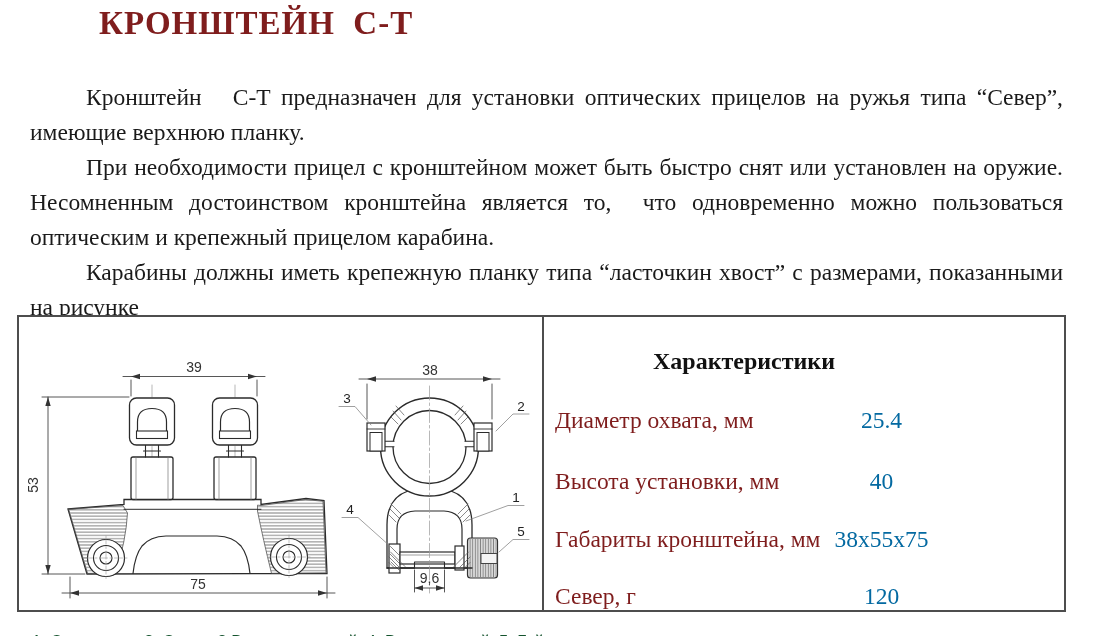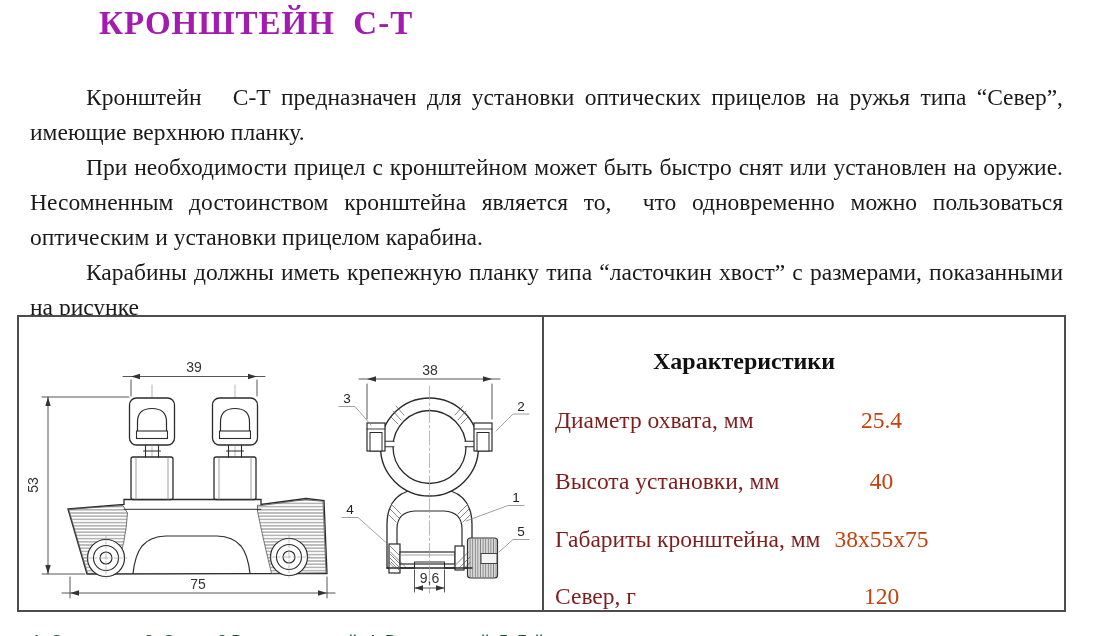--- a/index.html
+++ b/index.html
@@ -14,21 +14,21 @@
   }
   .title {
     position: absolute;
     left: 99px;
     top: 5px;
     margin: 0;
     font-size: 33px;
     font-weight: bold;
     letter-spacing: 1px;
     white-space: pre;
-    color: #a21caf;
+    color: #7f1d1d;
   }
   .body-text {
     position: absolute;
     left: 30px;
     top: 80px;
     width: 1033px;
   }
   .body-text p {
     margin: 0;
     font-size: 23.5px;
@@ -90,21 +90,21 @@
     font-size: 23.5px;
     white-space: pre;
     color: #7f1d1d;
   }
   .char-value {
     position: absolute;
     left: 265px; top: 0;
     width: 145px;
     text-align: center;
     font-size: 23.5px;
-    color: #c2410c;
+    color: #0369a1;
   }
   .dim-text {
     font-family: "Liberation Sans", sans-serif;
     font-size: 14px;
     fill: #333;
     text-anchor: middle;
   }
   .callout-text {
     font-family: "Liberation Sans", sans-serif;
     font-size: 13.5px;
@@ -114,21 +114,21 @@
 </style>
 </head>
 <body>
 
 <div class="page">
 
   <h1 class="title">КРОНШТЕЙН  С-Т</h1>
 
   <div class="body-text">
     <p>Кронштейн   С-Т предназначен для установки оптических прицелов на ружья типа “Север”, имеющие верхнюю планку.</p>
-    <p>При необходимости прицел с кронштейном может быть быстро снят или установлен на оружие. Несомненным достоинством кронштейна является то,  что одновременно можно пользоваться оптическим и установки прицелом карабина.</p>
+    <p>При необходимости прицел с кронштейном может быть быстро снят или установлен на оружие. Несомненным достоинством кронштейна является то,  что одновременно можно пользоваться оптическим и крепежный прицелом карабина.</p>
     <p>Карабины должны иметь крепежную планку типа “ласточкин хвост” с размерами, показанными на рисунке</p>
   </div>
 
   <div class="figure-box">
 
     <div class="drawing-pane">
       <svg width="523" height="293" viewBox="0 0 523 293">
         <defs>
           <pattern id="hatchH" width="6" height="3.2" patternUnits="userSpaceOnUse">
             <path d="M0,1.6 H6" stroke="#3f3f3f" stroke-width="0.7"></path>

